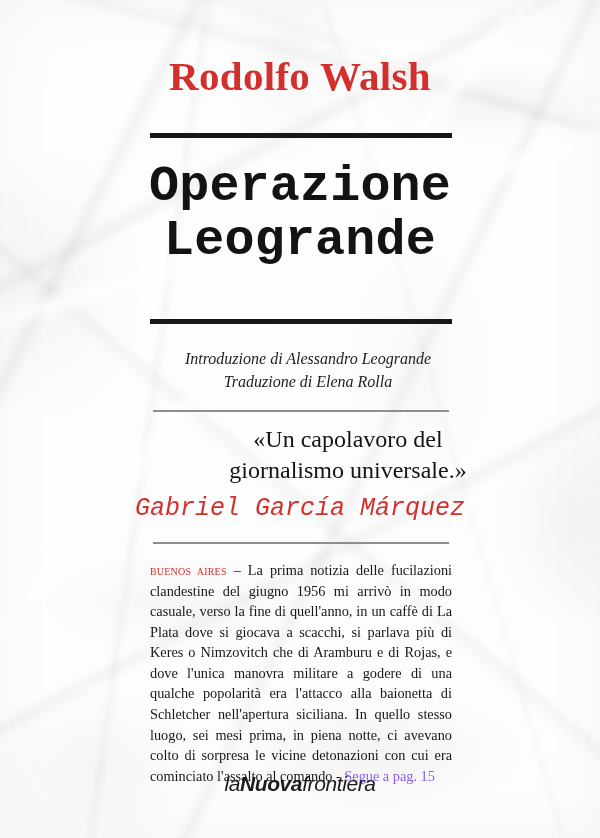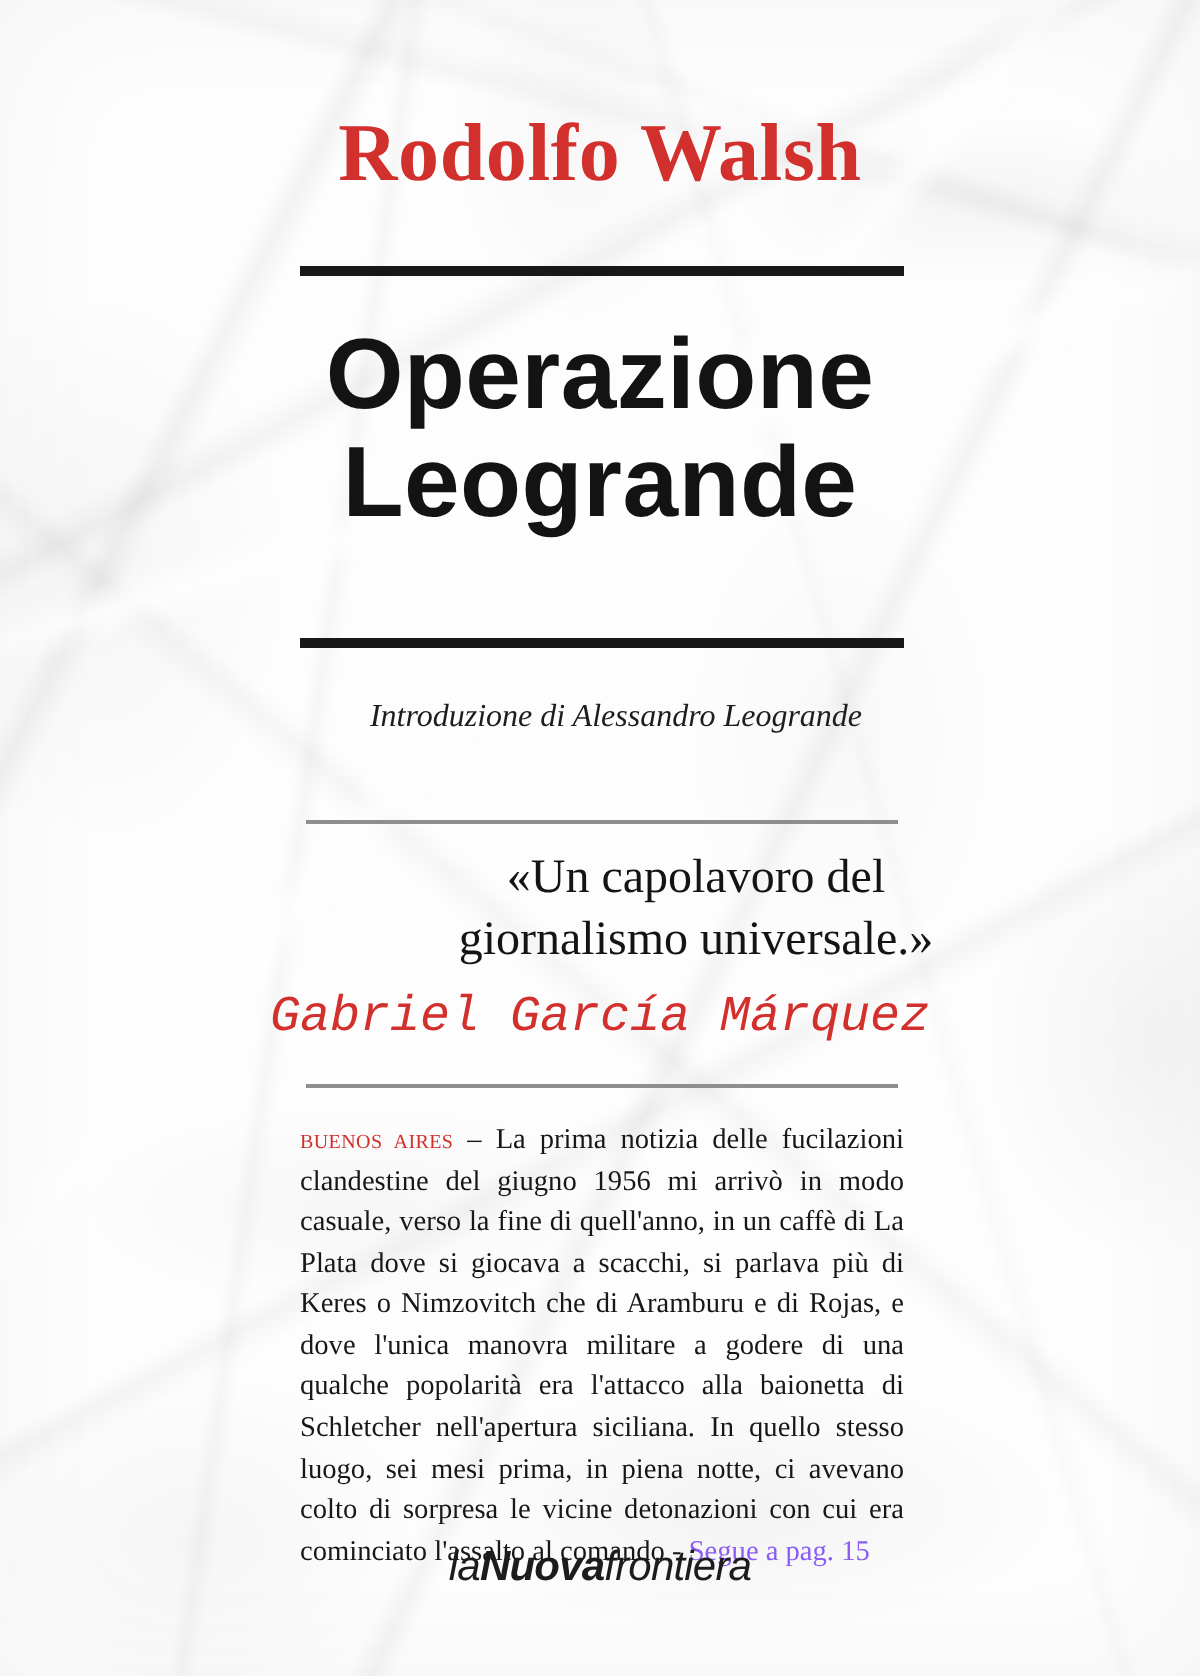--- a/index.html
+++ b/index.html
@@ -107,21 +107,21 @@
     height: 5px;
     background: #181818;
   }
 
   .title {
     position: absolute;
     left: 0;
     top: 160px;
     width: 600px;
     text-align: center;
-    font-family: Liberation Sans, sans-serif;
+    font-family: Liberation Mono, monospace;
     font-weight: bold;
     font-size: 50px;
     line-height: 1.08;
     color: #131313;
     letter-spacing: 0.2px;
   }
   .title-line-2 {
     display: block;
   }
 
@@ -241,20 +241,21 @@
 
     <div class="title">
       <span class="title-line-1">Operazione</span>
       <span class="title-line-2">Leogrande</span>
     </div>
 
     <div class="rule-thick-bottom"></div>
 
     <div class="credits">
       <span>Introduzione di Alessandro Leogrande</span>
+      <span>Traduzione di Elena Rolla</span>
     </div>
 
     <div class="rule-thin-1"></div>
 
     <div class="quote">
       <span>«Un capolavoro del</span>
       <span>giornalismo universale.»</span>
     </div>
 
     <div class="quote-attrib">Gabriel García Márquez</div>

